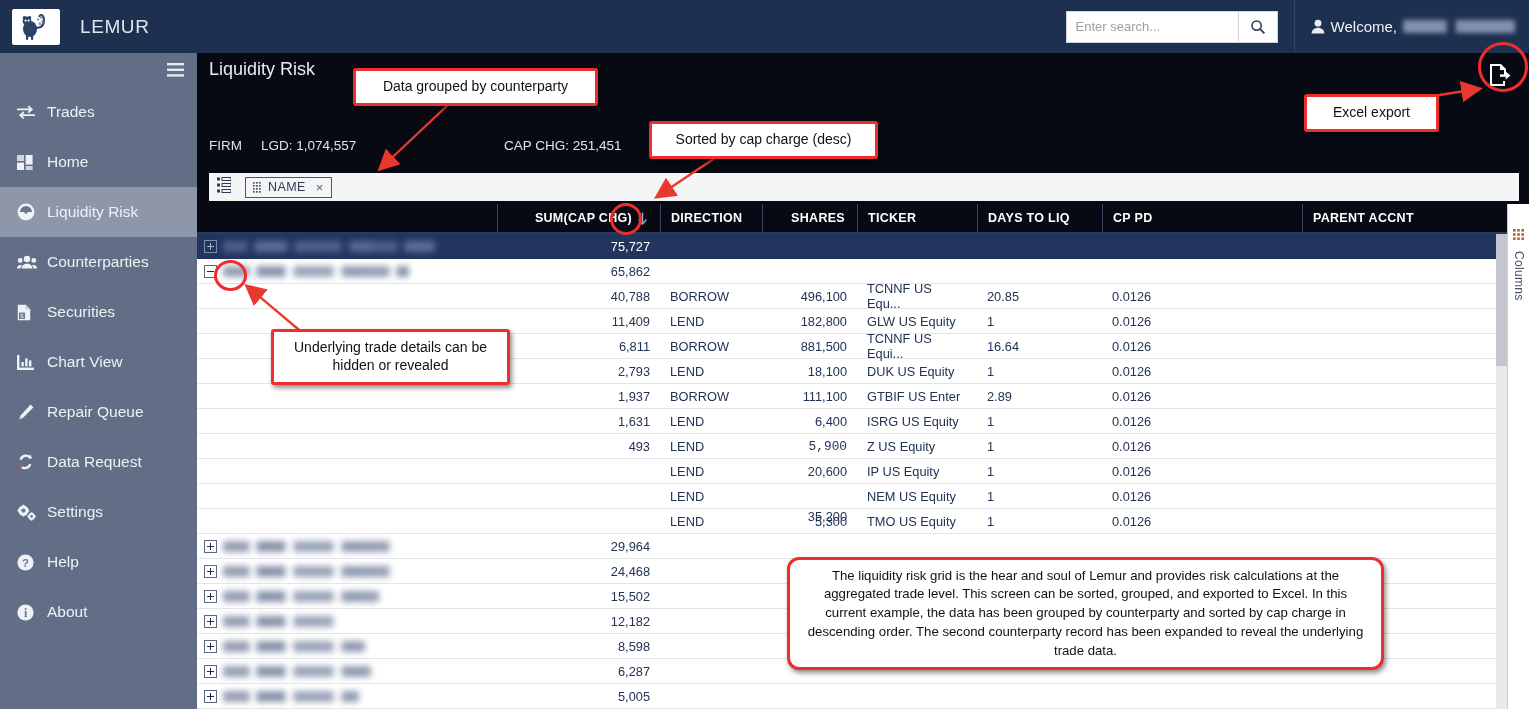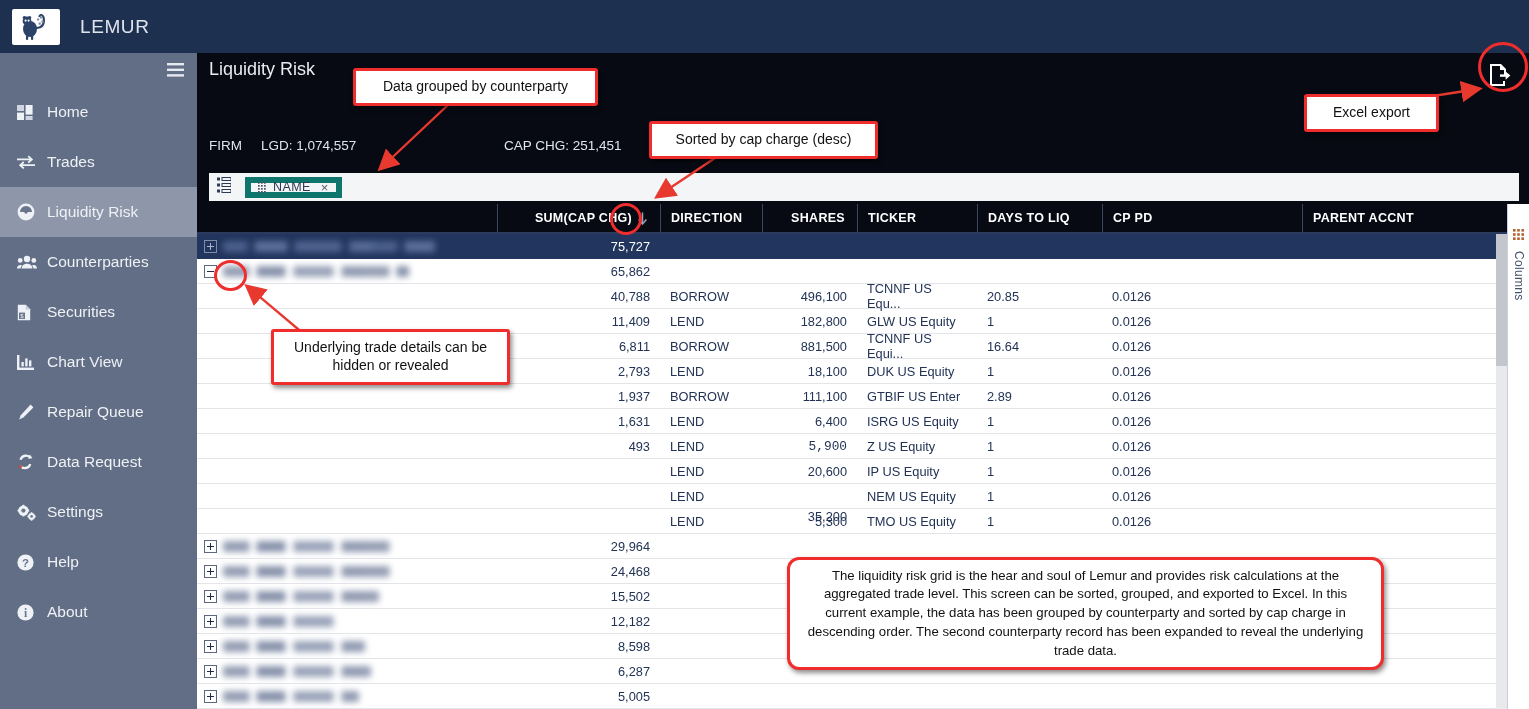--- a/index.html
+++ b/index.html
@@ -92,21 +92,21 @@
 
   
   .groupbar {
     position: absolute; left: 12px; top: 120px;
     width: 1310px; height: 28px; background: #f4f5f7;
     display: flex; align-items: center; padding-left: 8px;
   }
   .group-chip {
     display: flex; align-items: center; height: 21px;
     padding: 0 7px; margin-left: 14px; background: #f4f5f7;
-    border: 6px solid #0f766e; color: #2f3b52; font-size: 12.5px;
+    border: 1px solid #0f766e; color: #2f3b52; font-size: 12.5px;
     letter-spacing: .4px; cursor: pointer;
   }
   .group-chip .dots { margin-right: 7px; display:flex; }
   .group-chip .x { margin-left: 10px; color: #55606f; font-size: 13px; }
 
   
   .grid { position: absolute; left: 0; top: 151px; width: 1310px; height: 505px; }
   .grid-head {
     display: flex; height: 30px; background: #070a12;
     border-bottom: 2px solid #2a3a5c;
@@ -222,50 +222,72 @@
         <circle cx="12.6" cy="7.6" r="1.1" fill="#fff"></circle>
         <rect x="10" y="21" width="2.2" height="6" rx="1"></rect>
         <rect x="15" y="21" width="2.2" height="6" rx="1"></rect>
         <path d="M20 16 C27 16 29 12 29 7 C29 3 27 1 25 1 C23.4 1 22.4 2.4 22.4 4 L24.6 4 C24.6 3.1 24.9 2.7 25.2 2.7 C26 2.7 26.8 4.2 26.8 7.2 C26.8 11.2 25 13.7 20 13.9 Z"></path>
         <path d="M21 5.4 h2.2 v2.2 h-2.2z M23.8 3.4 h2.2 v2.2 h-2.2z M25.4 7.6 h2.2 v2.2 h-2.2z M22.6 9.6 h2.2 v2.2 h-2.2z" fill="#7e8ea8"></path>
       </g>
     </svg>
   </div>
   <div class="brand">LEMUR</div>
 
+  <div class="topbar-right">
+    <div class="search-wrap">
+      <input class="search-input" placeholder="Enter search..." style="">
+      <div class="search-btn">
+        <svg width="16" height="16" viewBox="0 0 16 16">
+          <circle cx="6.6" cy="6.6" r="4.6" fill="none" stroke="#2d3c55" stroke-width="1.6"></circle>
+          <line x1="10.2" y1="10.2" x2="14.4" y2="14.4" stroke="#2d3c55" stroke-width="1.8"></line>
+        </svg>
+      </div>
+    </div>
+    <div class="divider-v"></div>
+    <div class="welcome">
+      <span class="user-ic">
+        <svg width="14" height="15" viewBox="0 0 14 15">
+          <circle cx="7" cy="4.2" r="3.4" fill="#e8ecf2"></circle>
+          <path d="M0.6 14.6c0-3.6 2.9-5.8 6.4-5.8s6.4 2.2 6.4 5.8z" fill="#e8ecf2"></path>
+        </svg>
+      </span>
+      <span>Welcome,</span>
+      <span class="redact" style="width:112px"></span>
+    </div>
+  </div>
 </div>
 
 <div class="sidebar">
   <div class="burger">
     <svg width="17" height="14" viewBox="0 0 17 14">
       <rect y="0" width="17" height="2.4" fill="#e6eaf0"></rect>
       <rect y="5.6" width="17" height="2.4" fill="#e6eaf0"></rect>
       <rect y="11.2" width="17" height="2.4" fill="#e6eaf0"></rect>
     </svg>
   </div>
   <div id="nav-list">
       <div class="nav-item">
         <span class="ic">
+          <svg width="18" height="14" viewBox="0 0 18 14">
+            <path d="M0 4.4h14.4M11.2 1.2L14.8 4.4 11.2 7.6" fill="none" stroke="#eef2f7" stroke-width="1.8"></path>
+            <path d="M18 10.2H3.6M6.8 7 3.2 10.2 6.8 13.4" fill="none" stroke="#eef2f7" stroke-width="1.8"></path>
+          </svg>
+        </span>
+        <span>Trades</span>
+      </div>
+      <div class="nav-item">
+        <span class="ic">
           <svg width="17" height="15" viewBox="0 0 17 15">
             <rect x="0" y="0" width="7" height="6" fill="#cfd6e0"></rect>
             <rect x="8.6" y="0" width="7" height="9.6" fill="#eef2f7"></rect>
             <rect x="0" y="7.6" width="7" height="7.4" fill="#eef2f7"></rect>
             <rect x="8.6" y="11" width="7" height="4" fill="#cfd6e0"></rect>
           </svg>
         </span>
         <span>Home</span>
-      </div>
-      <div class="nav-item">
-        <span class="ic">
-          <svg width="18" height="14" viewBox="0 0 18 14">
-            <path d="M0 4.4h14.4M11.2 1.2L14.8 4.4 11.2 7.6" fill="none" stroke="#eef2f7" stroke-width="1.8"></path>
-            <path d="M18 10.2H3.6M6.8 7 3.2 10.2 6.8 13.4" fill="none" stroke="#eef2f7" stroke-width="1.8"></path>
-          </svg>
-        </span>
-        <span>Trades</span>
       </div>
       <div class="nav-item active">
         <span class="ic">
           <svg width="18" height="18" viewBox="0 0 18 18">
             <circle cx="9" cy="9" r="8.4" fill="#eef2f7"></circle>
             <path d="M3 9a6 6 0 0 1 12 0z" fill="#6a768c"></path>
             <circle cx="9" cy="9" r="1.7" fill="#6a768c"></circle>
             <rect x="8.3" y="3.4" width="1.4" height="5" fill="#6a768c" transform="rotate(35 9 9)"></rect>
           </svg>
         </span>

